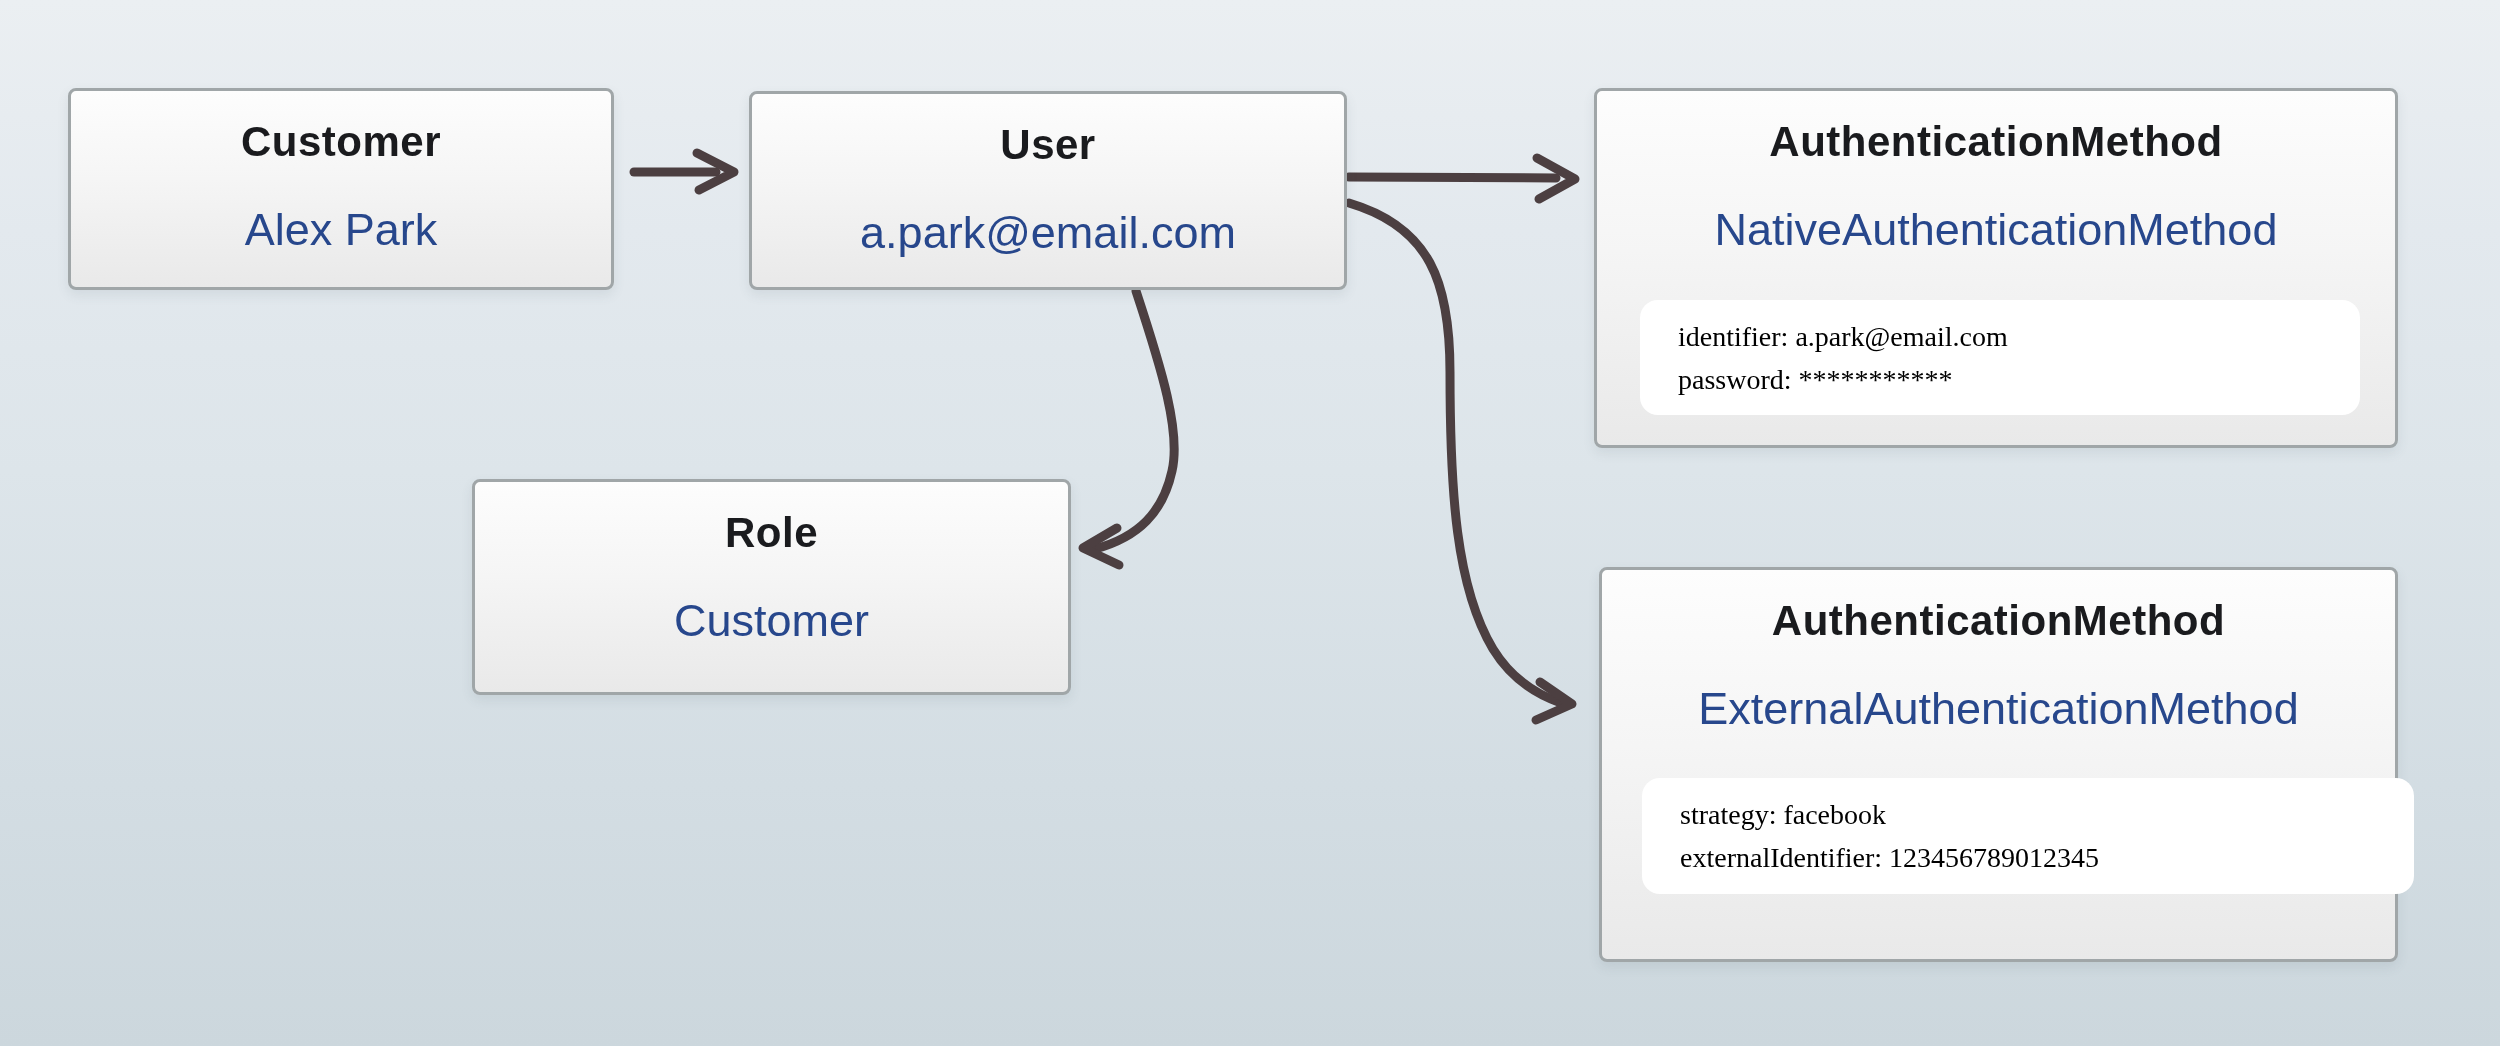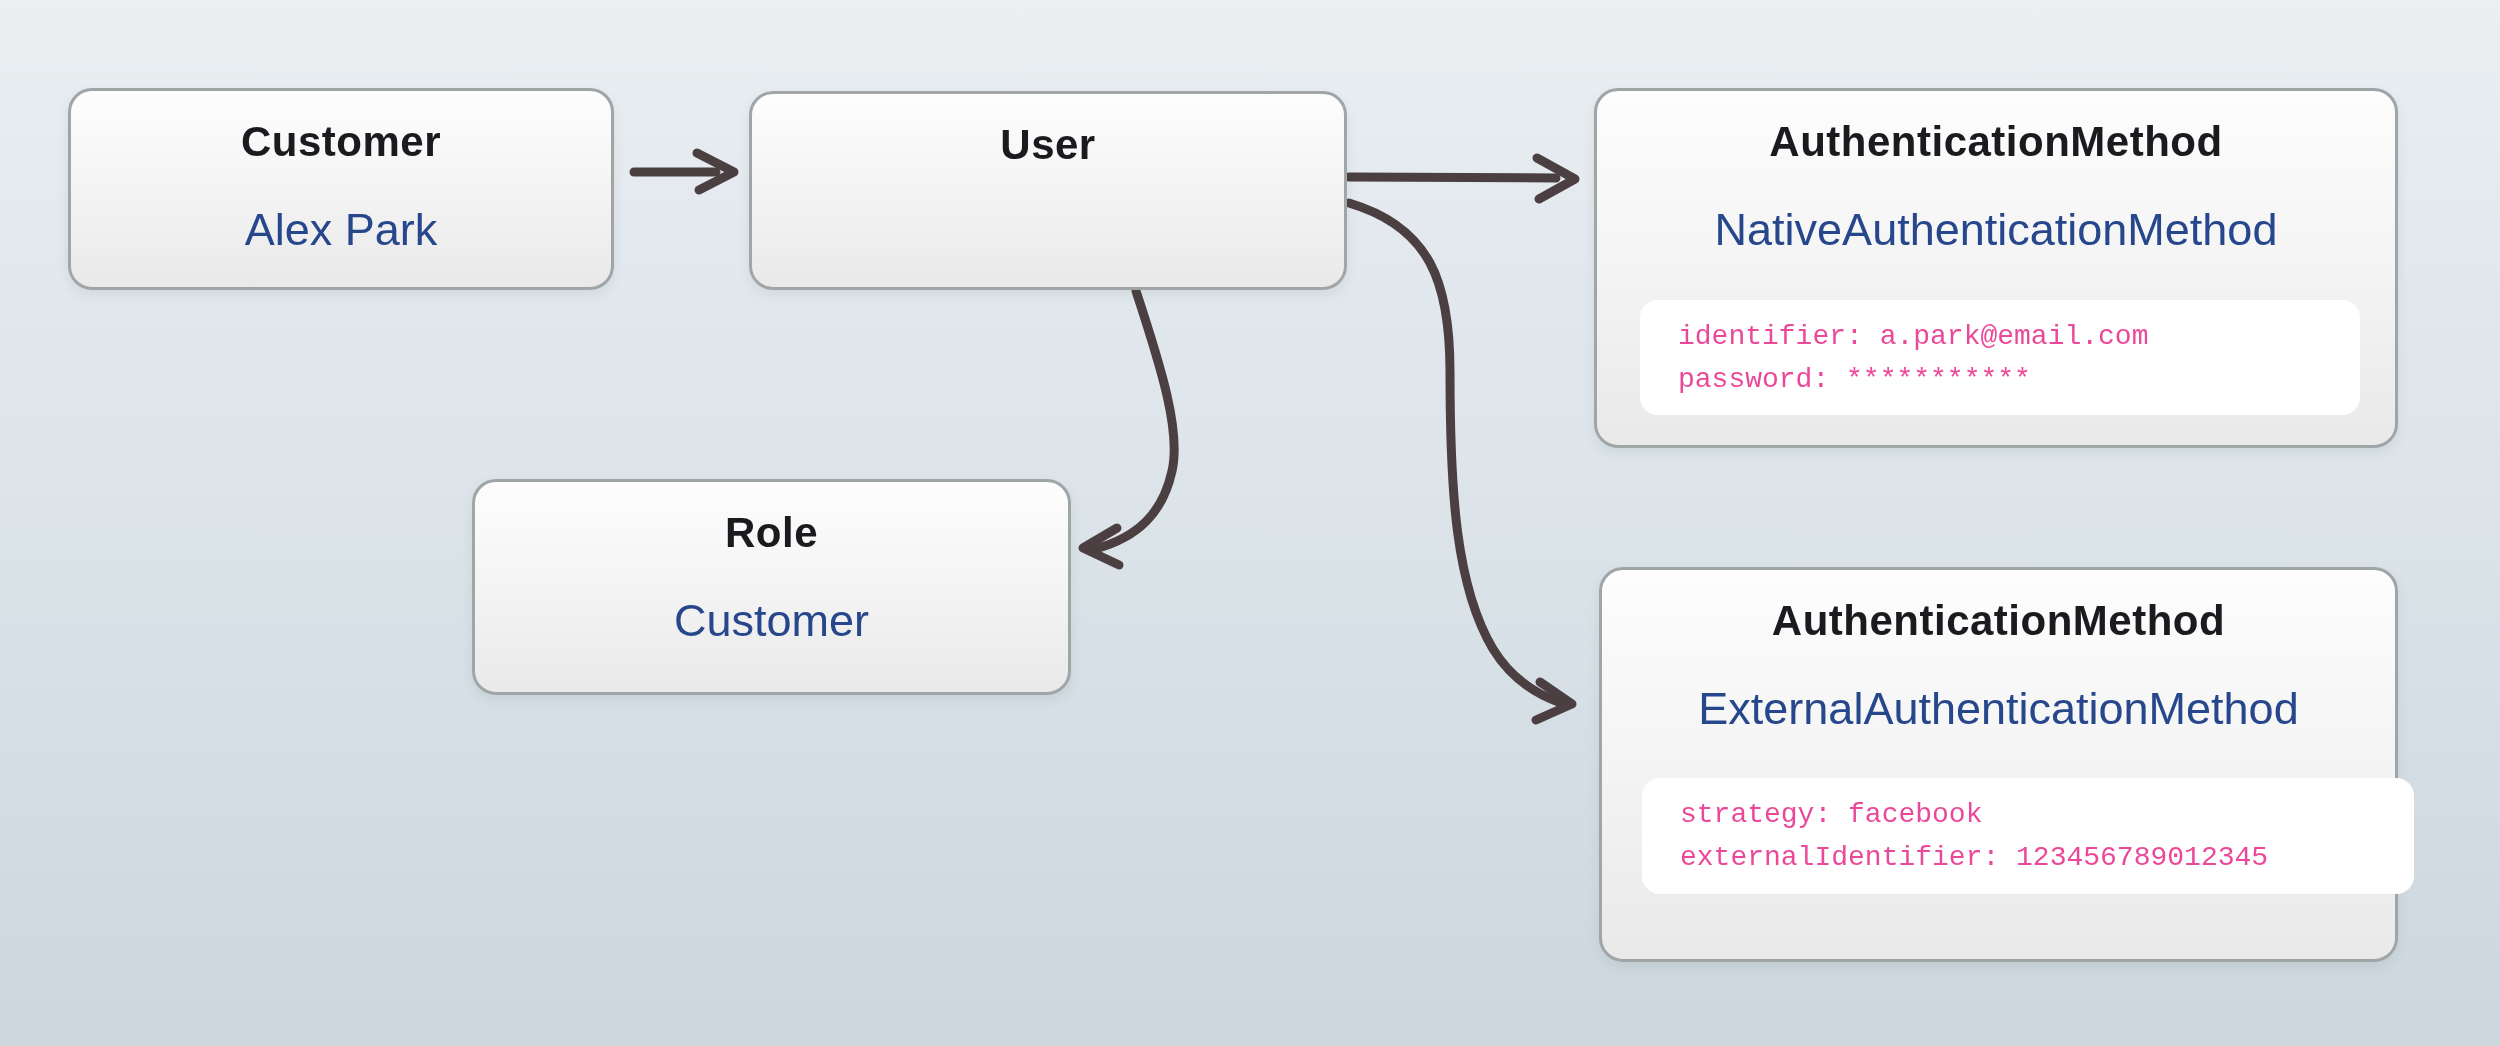--- a/index.html
+++ b/index.html
@@ -26,21 +26,21 @@
     fill: none;
     stroke: #4c3f41;
     stroke-width: 9;
     stroke-linecap: round;
     stroke-linejoin: round;
   }
   .node {
     position: absolute;
     box-sizing: border-box;
     border: 3px solid #a0a6a8;
-    border-radius: 24px;
+    border-radius: 8px;
     background: linear-gradient(180deg, #fdfdfd 0%, #f5f5f5 45%, #e9e9e9 100%);
     box-shadow: 0 5px 12px rgba(70, 85, 95, 0.10);
     display: flex;
     flex-direction: column;
     align-items: center;
     padding-top: 26px;
     gap: 36px;
   }
   .node-title {
     font-size: 42px;
@@ -62,24 +62,24 @@
     box-sizing: border-box;
     background: #ffffff;
     border-radius: 18px;
     display: flex;
     flex-direction: column;
     justify-content: center;
     gap: 14px;
     padding-left: 38px;
   }
   .attr-line {
-    font-family: Liberation Mono, monospace;
+    font-family: Liberation Serif, serif;
     font-size: 28px;
     line-height: 29px;
-    color: #ec4899;
+    color: #000000;
     white-space: nowrap;
   }
 </style>
 </head>
 <body>
 
 <div class="canvas">
 
   <svg class="edges" viewBox="0 0 2500 1046" xmlns="http://www.w3.org/2000/svg">
     <g>
@@ -100,20 +100,21 @@
     </g>
   </svg>
 
   <div class="node" style="left:68px; top:88px; width:546px; height:202px;">
     <div class="node-title">Customer</div>
     <div class="node-value">Alex Park</div>
   </div>
 
   <div class="node" style="left:749px; top:91px; width:598px; height:199px;text-align:right;">
     <div class="node-title">User</div>
+    <div class="node-value">a.park@email.com</div>
   </div>
 
   <div class="node" style="left:472px; top:479px; width:599px; height:216px;">
     <div class="node-title">Role</div>
     <div class="node-value">Customer</div>
   </div>
 
   <div class="node" style="left:1594px; top:88px; width:804px; height:360px;">
     <div class="node-title">AuthenticationMethod</div>
     <div class="node-value">NativeAuthenticationMethod</div>

